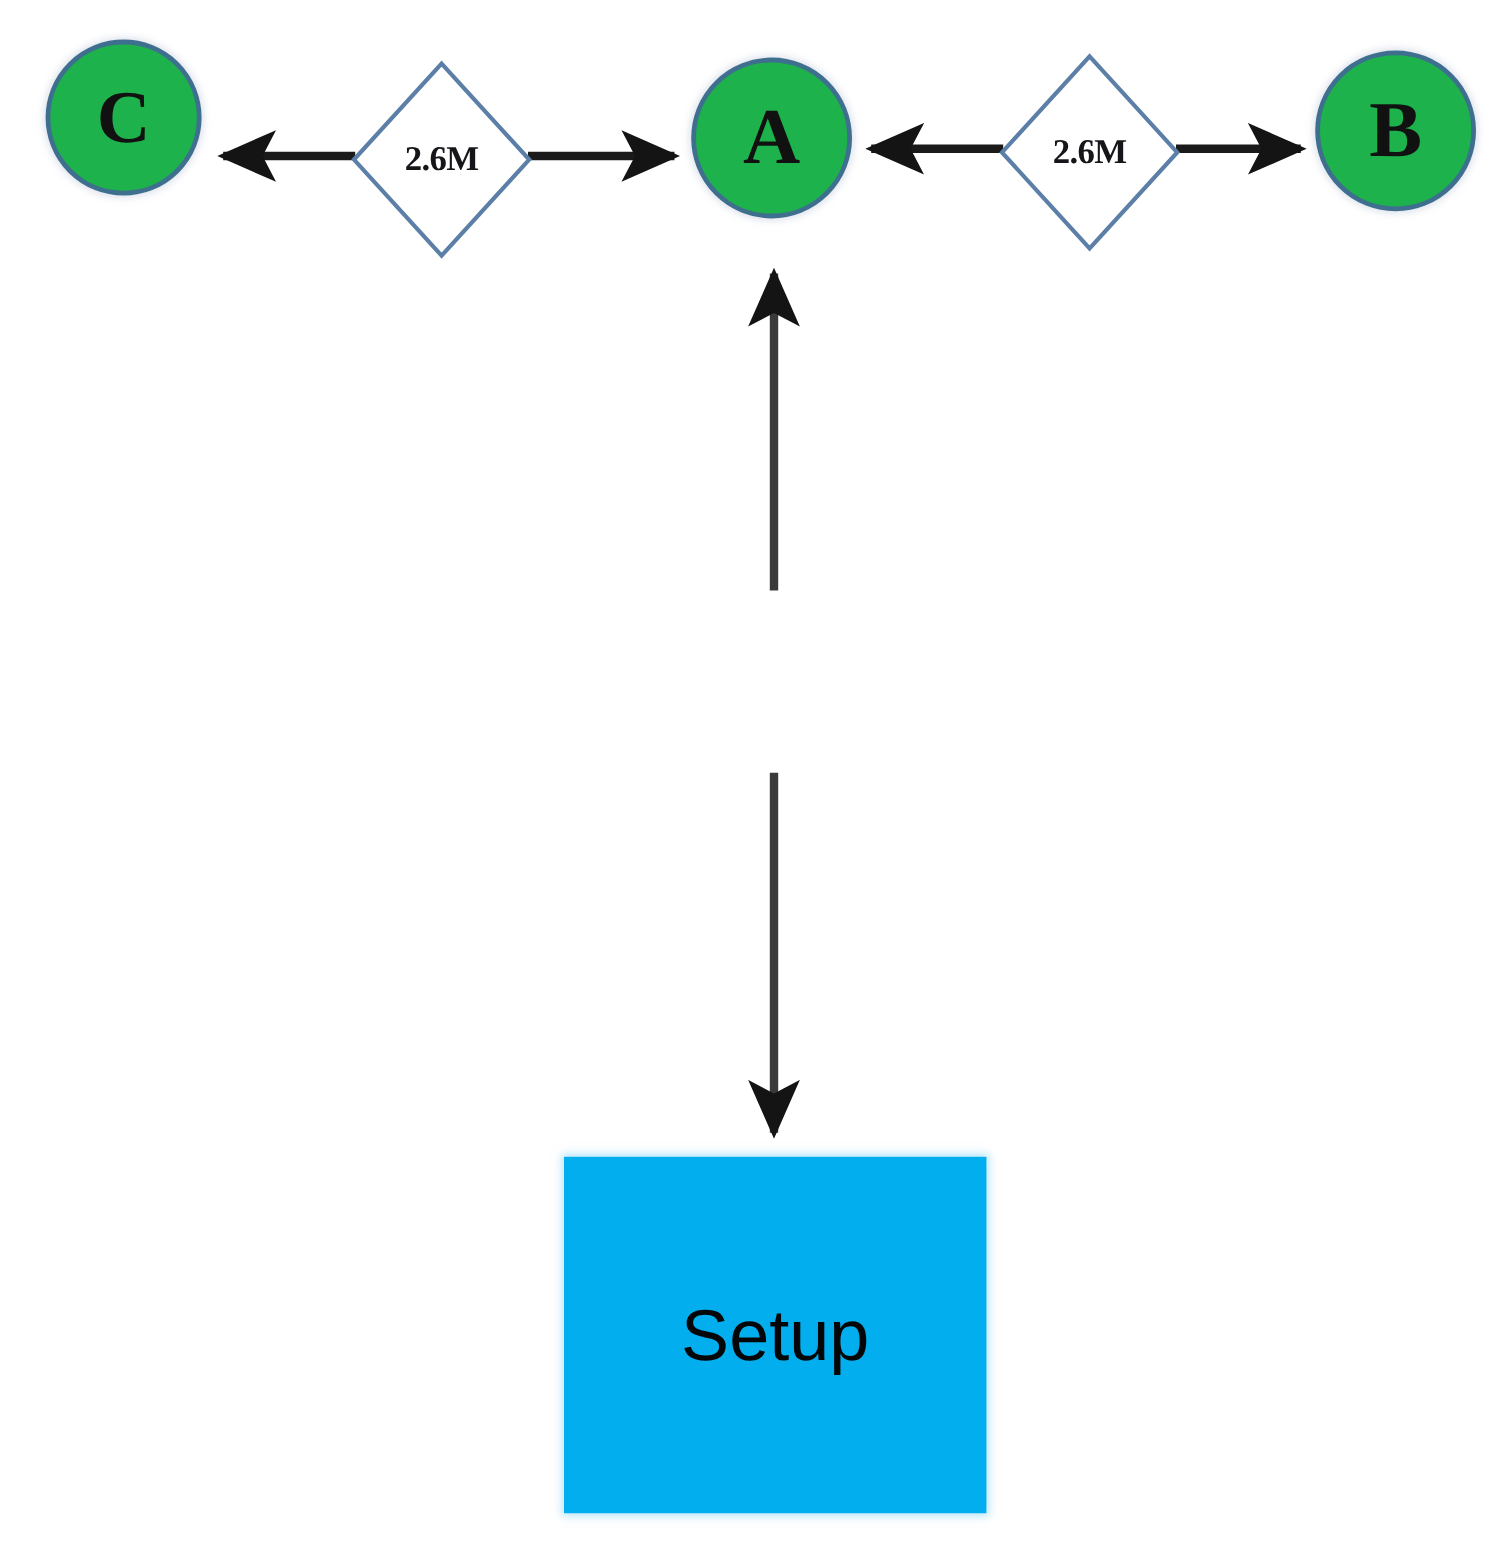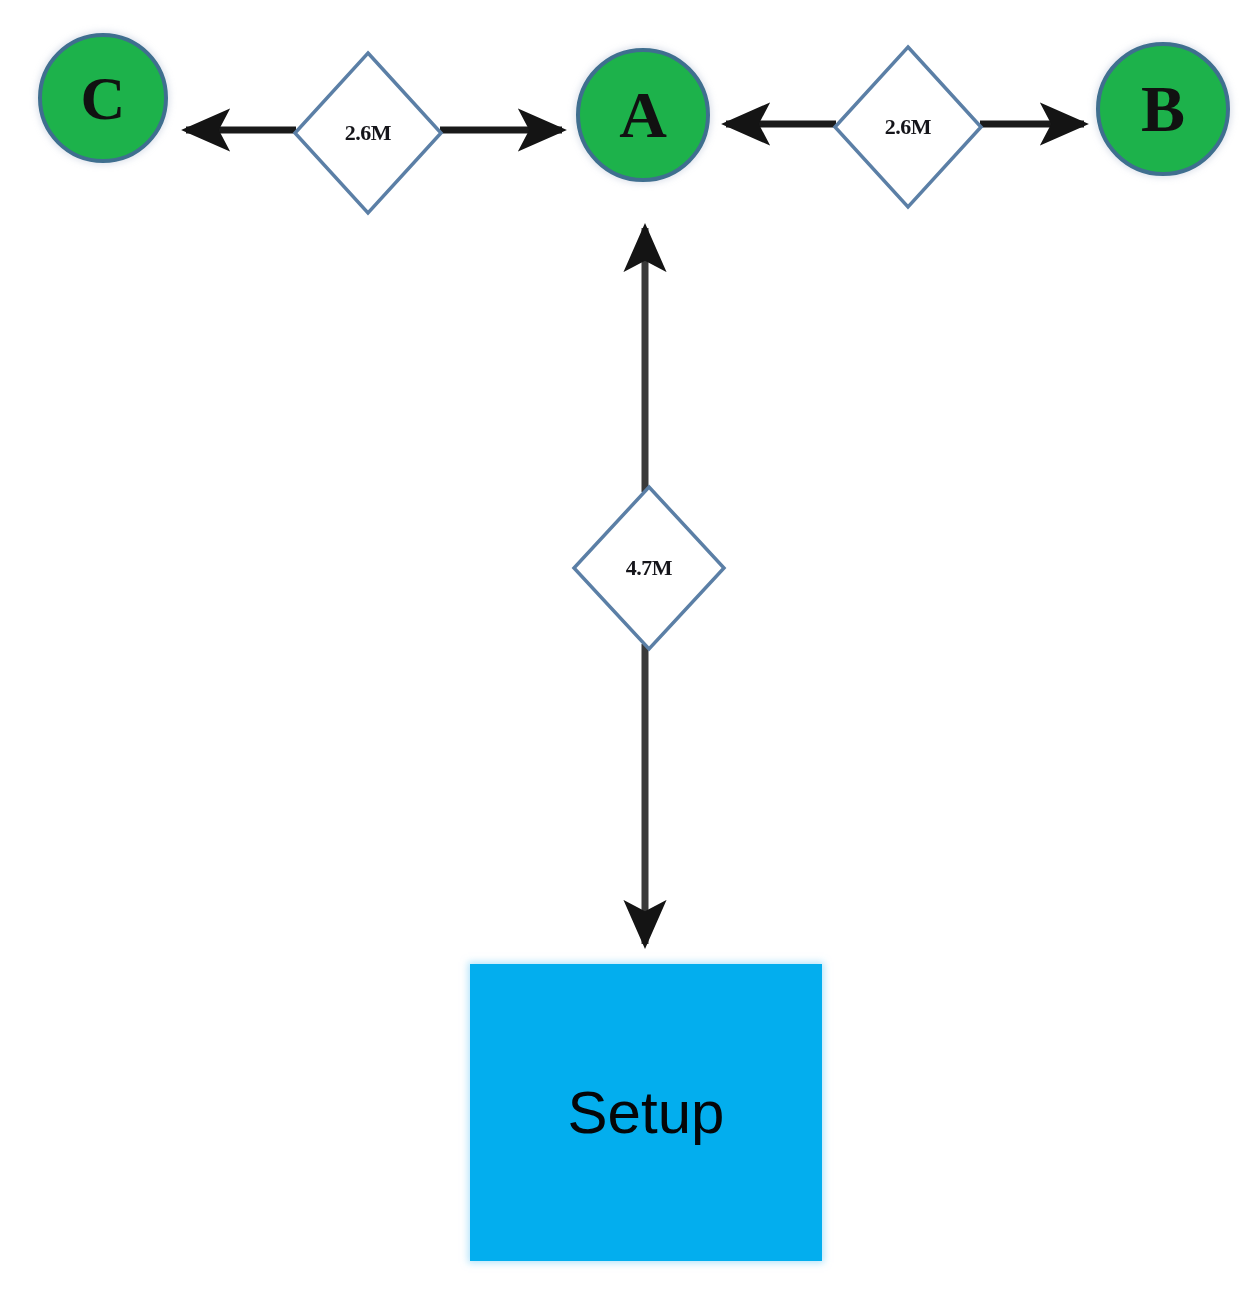--- a/index.html
+++ b/index.html
@@ -63,21 +63,21 @@
   .diamond-shape {
     position: absolute;
     left: 0; top: 0;
     width: 100%;
     height: 100%;
   }
   .diamond-label {
     position: relative;
     font-family: "Liberation Serif", serif;
     font-weight: bold;
-    font-size: 22px;
+    font-size: 29px;
     color: #15151a;
     letter-spacing: -0.5px;
     white-space: nowrap;
     user-select: none;
     z-index: 3;
   }
 
   #diamond-ca { left: 292px; top: 50px;  width: 152px; height: 166px; }
   #diamond-ab { left: 832px; top: 44px;  width: 152px; height: 166px; }
   #diamond-as { left: 571px; top: 484px; width: 156px; height: 168px; }
@@ -152,24 +152,18 @@
     <span class="diamond-label">2.6M</span>
   </div>
 
   <div class="diamond-wrap" id="diamond-ab">
     <svg class="diamond-shape" viewBox="0 0 152 166" xmlns="http://www.w3.org/2000/svg" preserveAspectRatio="none">
       <polygon points="76,3 149,83 76,163 3,83" fill="#ffffff" stroke="#5b7fa6" stroke-width="3.5"></polygon>
     </svg>
     <span class="diamond-label">2.6M</span>
   </div>
 
-  <div class="diamond-wrap" id="diamond-as">
-    <svg class="diamond-shape" viewBox="0 0 156 168" xmlns="http://www.w3.org/2000/svg" preserveAspectRatio="none">
-      <polygon points="78,3 153,84 78,165 3,84" fill="#ffffff" stroke="#5b7fa6" stroke-width="3.5"></polygon>
-    </svg>
-    <span class="diamond-label">4.7M</span>
-  </div>
 
   <div id="setup-standby-box">
     <div class="box-line">Setup</div>
   </div>
 
 </div>
 
 </body></html>

